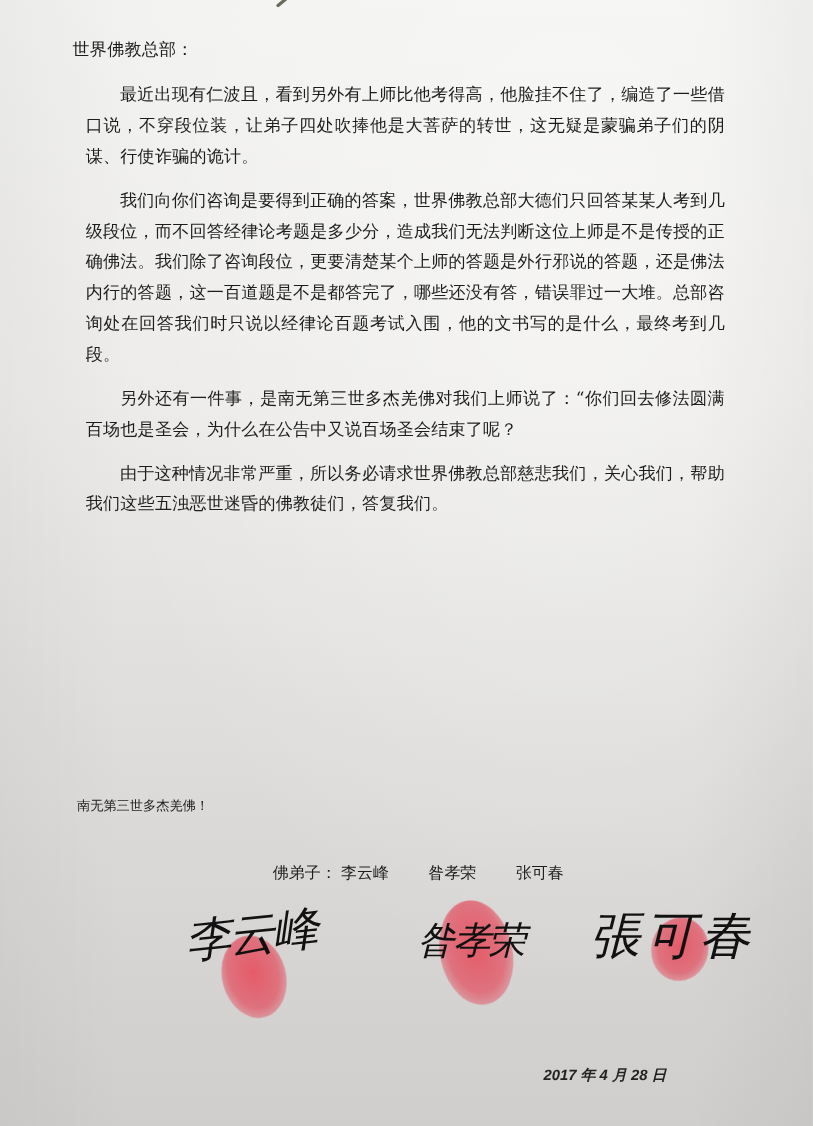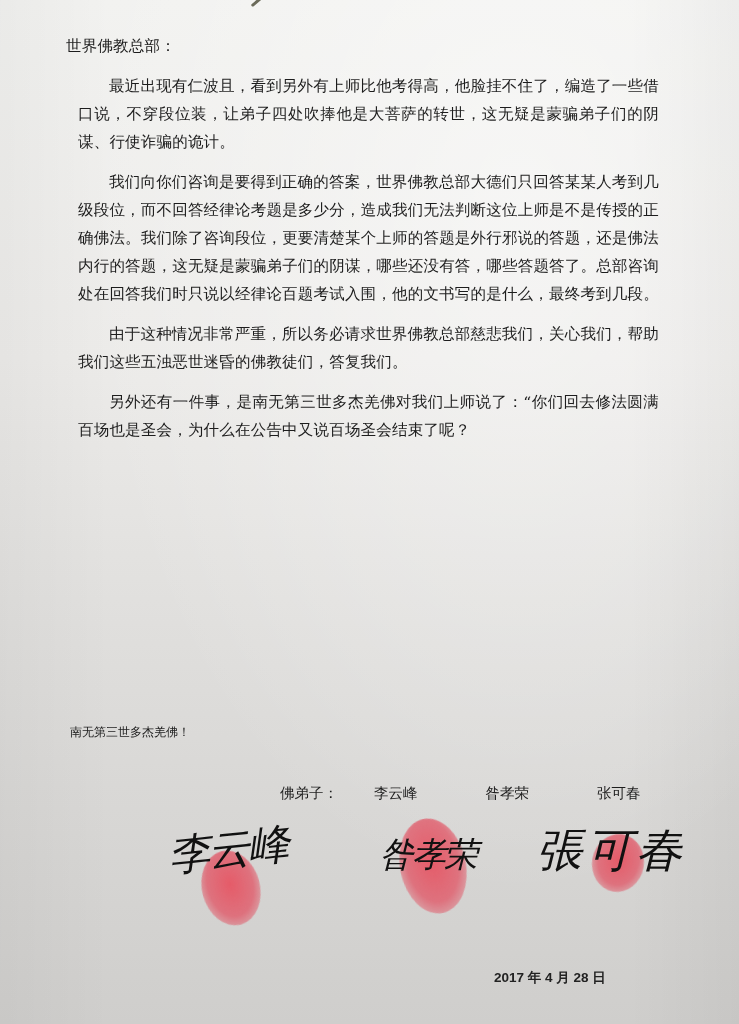--- a/index.html
+++ b/index.html
@@ -56,21 +56,21 @@
     top: 724px;
     font-size: 12px;
   }
   .signers-line {
     position: absolute;
     left: 248px;
     top: 784px;
     font-size: 14.5px;
     word-spacing: 4px;
   }
-  .signers-line span { margin-right: 36px; margin-left: 32px; }
+  .signers-line span { margin-right: 36px; }
   .signers-line span.prefix { margin-right: 4px; }
   .sig-block {
     position: absolute;
     top: 810px;
     height: 120px;
   }
   .thumbprint {
     position: absolute;
     border-radius: 50%;
     background: radial-gradient(ellipse at 50% 45%, rgba(232,70,86,0.85) 0%, rgba(226,72,90,0.7) 55%, rgba(226,90,110,0.0) 100%);
@@ -85,34 +85,35 @@
     letter-spacing: -2px;
   }
   .date {
     position: absolute;
     left: 494px;
     top: 969px;
     font-family: "Liberation Sans", "DejaVu Sans", sans-serif;
     font-weight: bold;
     font-size: 13.5px;
     color: #222;
+    font-style: italic;
   }
 </style>
 </head>
 <body>
 
 <div class="paper-shade"></div>
 <div class="stray-mark"></div>
 
 <div class="letter">
   <p class="salutation">世界佛教总部：</p>
   <p class="para">最近出现有仁波且，看到另外有上师比他考得高，他脸挂不住了，编造了一些借口说，不穿段位装，让弟子四处吹捧他是大菩萨的转世，这无疑是蒙骗弟子们的阴谋、行使诈骗的诡计。</p>
-  <p class="para">我们向你们咨询是要得到正确的答案，世界佛教总部大德们只回答某某人考到几级段位，而不回答经律论考题是多少分，造成我们无法判断这位上师是不是传授的正确佛法。我们除了咨询段位，更要清楚某个上师的答题是外行邪说的答题，还是佛法内行的答题，这无疑是蒙骗弟子们的阴谋，哪些还没有答，哪些答题答了。总部咨询处在回答我们时只说以经律论百题考试入围，他的文书写的是什么，最终考到几段。</p>
+  <p class="para">我们向你们咨询是要得到正确的答案，世界佛教总部大德们只回答某某人考到几级段位，而不回答经律论考题是多少分，造成我们无法判断这位上师是不是传授的正确佛法。我们除了咨询段位，更要清楚某个上师的答题是外行邪说的答题，还是佛法内行的答题，这一百道题是不是都答完了，哪些还没有答，错误罪过一大堆。总部咨询处在回答我们时只说以经律论百题考试入围，他的文书写的是什么，最终考到几段。</p>
+  <p class="para">另外还有一件事，是南无第三世多杰羌佛对我们上师说了：“你们回去修法圆满百场也是圣会，为什么在公告中又说百场圣会结束了呢？</p>
   <p class="para">由于这种情况非常严重，所以务必请求世界佛教总部慈悲我们，关心我们，帮助我们这些五浊恶世迷昏的佛教徒们，答复我们。</p>
-  <p class="para">另外还有一件事，是南无第三世多杰羌佛对我们上师说了：“你们回去修法圆满百场也是圣会，为什么在公告中又说百场圣会结束了呢？</p>
 </div>
 
 <div class="closing">南无第三世多杰羌佛！</div>
 
 <div class="signers-line">
   <span class="prefix">佛弟子：</span><span>李云峰</span><span>昝孝荣</span><span>张可春</span>
 </div>
 
 <div class="sig-block" style="left:160px;width:130px;">
   <div class="thumbprint" style="left:42px;top:40px;width:58px;height:76px;transform:rotate(-15deg);"></div>

